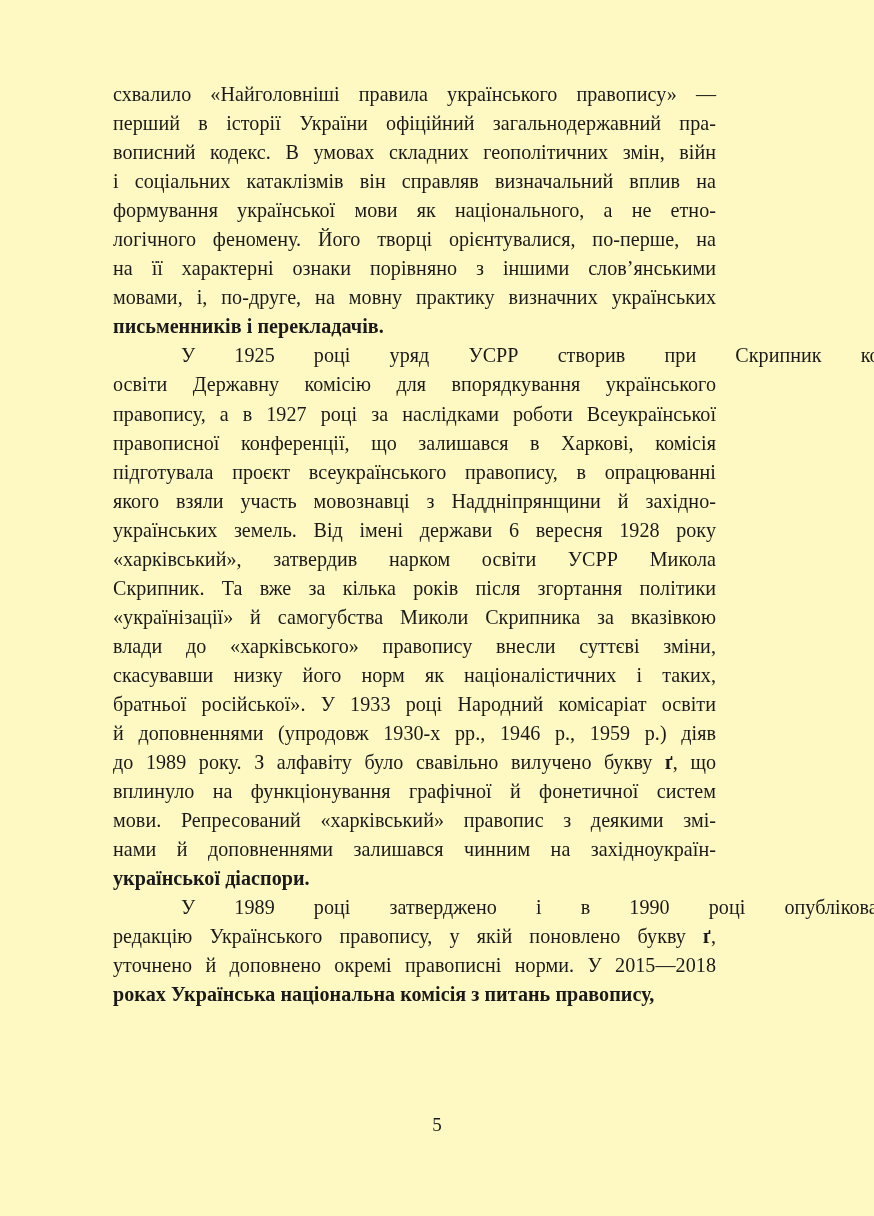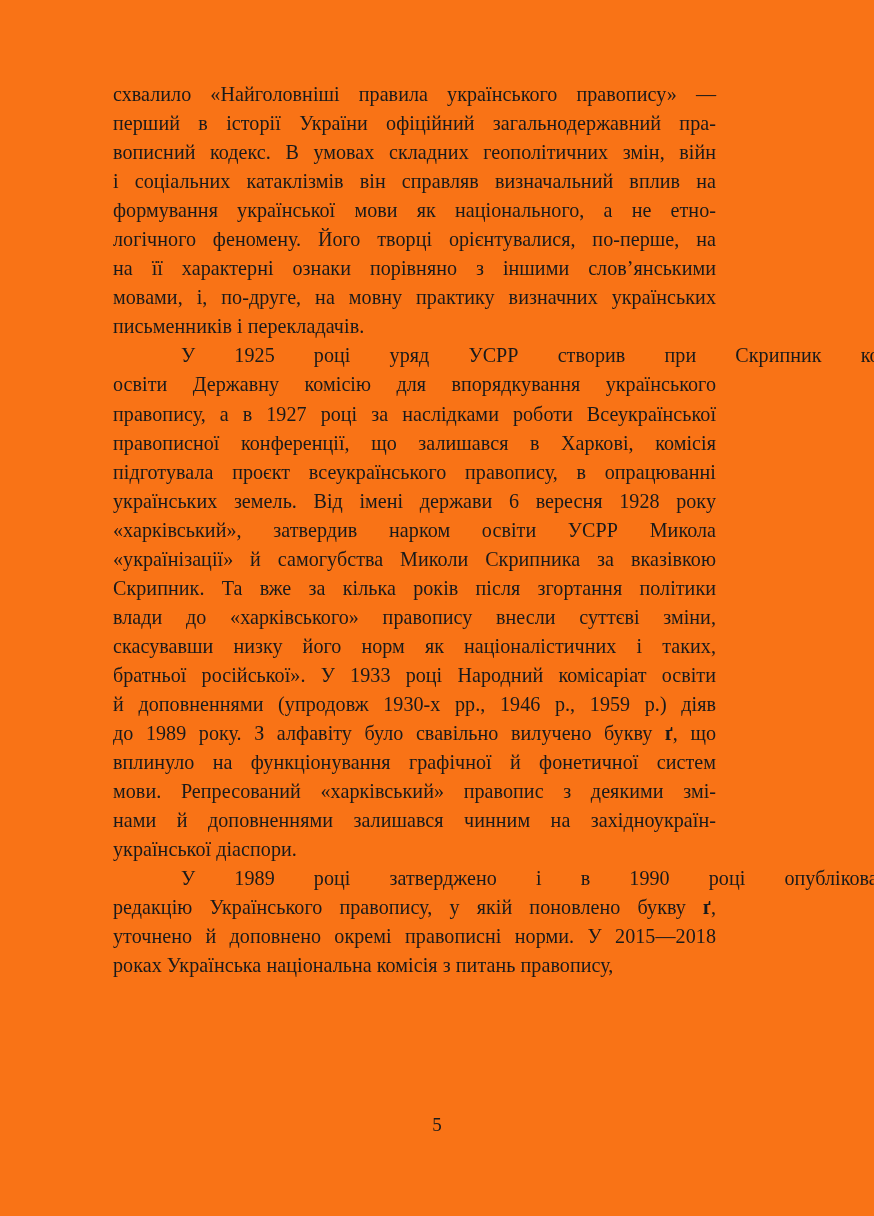--- a/index.html
+++ b/index.html
@@ -14,21 +14,21 @@
     position: relative;
     overflow: hidden;
     font-family: "Liberation Serif", "DejaVu Serif", serif;
     color: #1a1a1a;
     -webkit-font-smoothing: antialiased;
   }
 
   #page {
     position: absolute;
     inset: 0;
-    background: #f97316;
+    background: #fef9c3;
   }
 
   #text-block {
     position: absolute;
     left: 113px;
     top: 80px;
     width: 603px;
   }
 
   .para {
@@ -44,20 +44,21 @@
     text-align: justify;
     text-align-last: justify;
     white-space: nowrap;
     letter-spacing: 0.05px;
   }
   
   .line.flush {
     text-align: left;
     text-align-last: left;
     white-space: normal;
+    font-weight: bold;
   }
   
   .line.indent {
     text-indent: 34px;
   }
 
   .line > .w {
     display: inline-block;
   }
 
@@ -93,24 +94,25 @@
         <span class="line"><span class="w">на</span> <span class="w">її</span> <span class="w">характерні</span> <span class="w">ознаки</span> <span class="w">порівняно</span> <span class="w">з</span> <span class="w">іншими</span> <span class="w">слов’янськими</span></span>
         <span class="line"><span class="w">мовами,</span> <span class="w">і,</span> <span class="w">по-друге,</span> <span class="w">на</span> <span class="w">мовну</span> <span class="w">практику</span> <span class="w">визначних</span> <span class="w">українських</span></span>
         <span class="line flush"><span class="w">письменників</span> <span class="w">і</span> <span class="w">перекладачів.</span></span>
       </p>
       <p class="para">
         <span class="line indent"><span class="w">У</span> <span class="w">1925</span> <span class="w">році</span> <span class="w">уряд</span> <span class="w">УСРР</span> <span class="w">створив</span> <span class="w">при</span> <span class="w">Скрипник</span> <span class="w">комісаріаті</span></span>
         <span class="line"><span class="w">освіти</span> <span class="w">Державну</span> <span class="w">комісію</span> <span class="w">для</span> <span class="w">впорядкування</span> <span class="w">українського</span></span>
         <span class="line"><span class="w">правопису,</span> <span class="w">а</span> <span class="w">в</span> <span class="w">1927</span> <span class="w">році</span> <span class="w">за</span> <span class="w">наслідками</span> <span class="w">роботи</span> <span class="w">Всеукраїнської</span></span>
         <span class="line"><span class="w">правописної</span> <span class="w">конференції,</span> <span class="w">що</span> <span class="w">залишався</span> <span class="w">в</span> <span class="w">Харкові,</span> <span class="w">комісія</span></span>
         <span class="line"><span class="w">підготувала</span> <span class="w">проєкт</span> <span class="w">всеукраїнського</span> <span class="w">правопису,</span> <span class="w">в</span> <span class="w">опрацюванні</span></span>
+        <span class="line"><span class="w">якого</span> <span class="w">взяли</span> <span class="w">участь</span> <span class="w">мовознавці</span> <span class="w">з</span> <span class="w">Наддніпрянщини</span> <span class="w">й</span> <span class="w">західно-</span></span>
         <span class="line"><span class="w">українських</span> <span class="w">земель.</span> <span class="w">Від</span> <span class="w">імені</span> <span class="w">держави</span> <span class="w">6</span> <span class="w">вересня</span> <span class="w">1928</span> <span class="w">року</span></span>
         <span class="line"><span class="w">«харківський»,</span> <span class="w">затвердив</span> <span class="w">нарком</span> <span class="w">освіти</span> <span class="w">УСРР</span> <span class="w">Микола</span></span>
+        <span class="line"><span class="w">Скрипник.</span> <span class="w">Та</span> <span class="w">вже</span> <span class="w">за</span> <span class="w">кілька</span> <span class="w">років</span> <span class="w">після</span> <span class="w">згортання</span> <span class="w">політики</span></span>
         <span class="line"><span class="w">«українізації»</span> <span class="w">й</span> <span class="w">самогубства</span> <span class="w">Миколи</span> <span class="w">Скрипника</span> <span class="w">за</span> <span class="w">вказівкою</span></span>
-        <span class="line"><span class="w">Скрипник.</span> <span class="w">Та</span> <span class="w">вже</span> <span class="w">за</span> <span class="w">кілька</span> <span class="w">років</span> <span class="w">після</span> <span class="w">згортання</span> <span class="w">політики</span></span>
         <span class="line"><span class="w">влади</span> <span class="w">до</span> <span class="w">«харківського»</span> <span class="w">правопису</span> <span class="w">внесли</span> <span class="w">суттєві</span> <span class="w">зміни,</span></span>
         <span class="line"><span class="w">скасувавши</span> <span class="w">низку</span> <span class="w">його</span> <span class="w">норм</span> <span class="w">як</span> <span class="w">націоналістичних</span> <span class="w">і</span> <span class="w">таких,</span></span>
         <span class="line"><span class="w">братньої</span> <span class="w">російської».</span> <span class="w">У</span> <span class="w">1933</span> <span class="w">році</span> <span class="w">Народний</span> <span class="w">комісаріат</span> <span class="w">освіти</span></span>
         <span class="line"><span class="w">й</span> <span class="w">доповненнями</span> <span class="w">(упродовж</span> <span class="w">1930-х</span> <span class="w">рр.,</span> <span class="w">1946</span> <span class="w">р.,</span> <span class="w">1959</span> <span class="w">р.)</span> <span class="w">діяв</span></span>
         <span class="line"><span class="w">до</span> <span class="w">1989</span> <span class="w">року.</span> <span class="w">З</span> <span class="w">алфавіту</span> <span class="w">було</span> <span class="w">свавільно</span> <span class="w">вилучено</span> <span class="w">букву</span> <span class="w"><b class="bold">ґ</b>,</span> <span class="w">що</span></span>
         <span class="line"><span class="w">вплинуло</span> <span class="w">на</span> <span class="w">функціонування</span> <span class="w">графічної</span> <span class="w">й</span> <span class="w">фонетичної</span> <span class="w">систем</span></span>
         <span class="line"><span class="w">мови.</span> <span class="w">Репресований</span> <span class="w">«харківський»</span> <span class="w">правопис</span> <span class="w">з</span> <span class="w">деякими</span> <span class="w">змі-</span></span>
         <span class="line"><span class="w">нами</span> <span class="w">й</span> <span class="w">доповненнями</span> <span class="w">залишався</span> <span class="w">чинним</span> <span class="w">на</span> <span class="w">західноукраїн-</span></span>
         <span class="line flush"><span class="w">української</span> <span class="w">діаспори.</span></span>
       </p>

